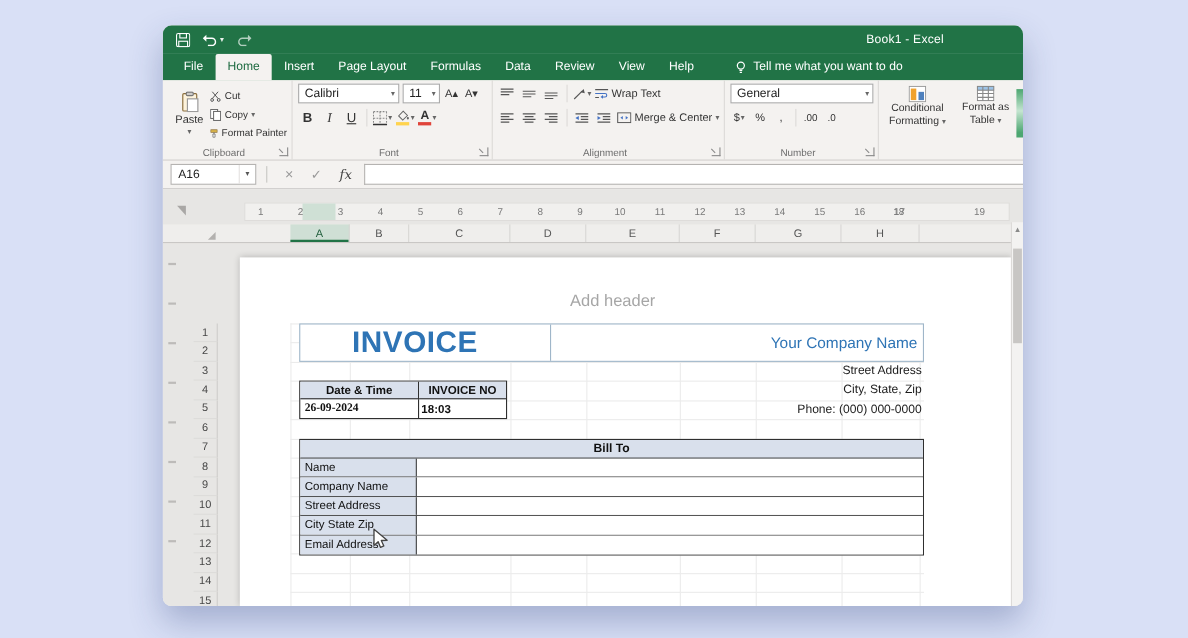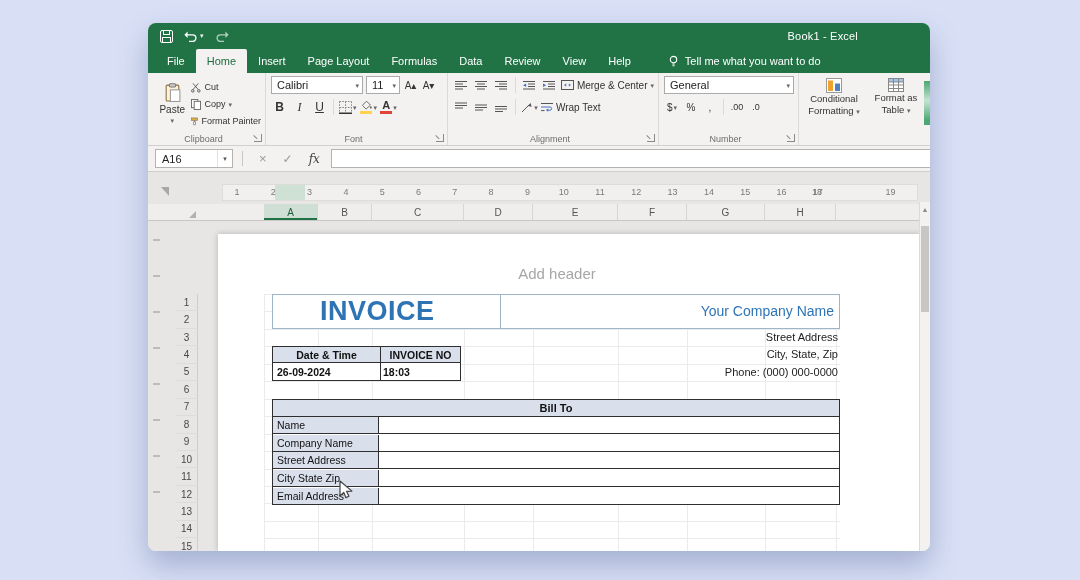--- a/index.html
+++ b/index.html
@@ -108,26 +108,26 @@
   .addr { position:absolute; left:242px; top:95px; width:380px; }
   .addr-line { height:17.45px; text-align:right; font-size:11px; color:#1c1c1c; line-height:17.45px; padding-right:2px; }
 
   .date-table { position:absolute; left:54px; top:112px; width:189px; border:1px solid #2f2f2f; display:grid;
                 grid-template-columns:108px 79px; grid-auto-rows:16.45px; background:#fff; }
   .dt-cell { border-right:1px solid #2f2f2f; border-bottom:1px solid #2f2f2f; font-size:10.5px; display:flex; align-items:center; justify-content:center; color:#111; }
   .date-table > .dt-cell:nth-child(2n) { border-right:none; }
   .date-table > .dt-cell:nth-child(n+3) { border-bottom:none; }
   .dt-cell.h { background:#d9e0ec; font-weight:bold; }
   .dt-cell.v { font-weight:bold; }
-  .dt-date { justify-content:flex-start; padding-left:4px; }
+  .dt-date { justify-content:flex-start; padding-left:4px;font-family:Liberation Serif, serif; }
   .dt-time { justify-content:flex-start; padding-left:2px; }
 
   .billto { position:absolute; left:54px; top:164.5px; width:568px; border:1px solid #2f2f2f; background:#fff; }
   .bt-header { height:17.45px; background:#d9e0ec; text-align:center; font-size:11px; font-weight:bold; line-height:16.5px; border-bottom:1px solid #2f2f2f; color:#111; }
-  .bt-row { height:17.45px; display:flex; border-bottom:1px solid #2f2f2f;align-items:flex-end; }
+  .bt-row { height:17.45px; display:flex; border-bottom:1px solid #2f2f2f; }
   .bt-row:last-child { border-bottom:none; }
   .bt-label { width:106px; background:#d9e0ec; border-right:1px solid #2f2f2f; font-size:10.5px; line-height:16px; padding-left:4px; color:#111; }
   .bt-value { flex:1; background:#fff; }
 
   .cursor { position:absolute; left:120px; top:246px; }
 
   .vscroll { position:absolute; right:0; top:30px; bottom:0; width:11px; background:#f3f2f1; border-left:1px solid #dcdad8; }
   .vthumb { position:absolute; left:1px; right:1px; top:24px; height:86px; background:#c8c6c4; }
   .vs-arrow { position:absolute; top:4px; left:0; right:0; text-align:center; font-size:7px; color:#8a8a8a; }
 
@@ -279,20 +279,66 @@
         </div>
         <div class="glabel">Font</div>
         <span class="launcher"></span>
       </div>
 
       <div class="rgroup g-align">
         <div class="frow">
           <span class="tbtn">
             <svg width="12" height="10" viewBox="0 0 12 10">
                 <g stroke="#555">
+                  <line x1="0" y1="1" x2="12" y2="1"></line>
+                  <line x1="0" y1="3.5" x2="12" y2="3.5"></line>
+                  <line x1="0" y1="6" x2="8" y2="6"></line>
+                </g>
+              </svg>
+          </span>
+          <span class="tbtn">
+            <svg width="12" height="10" viewBox="0 0 12 10">
+                <g stroke="#555">
+                  <line x1="0" y1="3" x2="12" y2="3"></line>
+                  <line x1="0" y1="5.5" x2="12" y2="5.5"></line>
+                  <line x1="0" y1="8" x2="8" y2="8"></line>
+                </g>
+              </svg>
+          </span>
+          <span class="tbtn">
+            <svg width="12" height="10" viewBox="0 0 12 10">
+                <g stroke="#555">
+                  <line x1="0" y1="4.5" x2="12" y2="4.5"></line>
+                  <line x1="0" y1="7" x2="12" y2="7"></line>
+                  <line x1="0" y1="9.5" x2="8" y2="9.5"></line>
+                </g>
+              </svg>
+          </span>
+          <span class="vsep"></span>
+          <span class="tbtn">
+            <svg width="12" height="11" viewBox="0 0 12 11">
+              <line x1="1" y1="10" x2="8.2" y2="2.8" stroke="#555"></line>
+              <polygon points="9.6,1 10.6,4.8 6.8,3.9" fill="#555"></polygon>
+            </svg>
+            <span class="dd">▾</span>
+          </span>
+          <span class="lblbtn">
+            <svg width="12" height="10" viewBox="0 0 12 10">
+              <line x1="0" y1="1.5" x2="12" y2="1.5" stroke="#555"></line>
+              <path d="M0 5 H9 a1.6 1.6 0 0 1 0 3.2 H7" fill="none" stroke="#4472c4"></path>
+              <polygon points="7.2,6.4 7.2,9.8 4.9,8.1" fill="#4472c4"></polygon>
+              <line x1="0" y1="8.6" x2="3.5" y2="8.6" stroke="#555"></line>
+            </svg>
+            <span>Wrap Text</span>
+          </span>
+        </div>
+        <div class="frow">
+          <span class="tbtn">
+            <svg width="12" height="10" viewBox="0 0 12 10">
+                <g stroke="#555">
                   <line x1="0" y1="1.5" x2="12" y2="1.5"></line>
                   <line x1="0" y1="4" x2="8" y2="4"></line>
                   <line x1="0" y1="6.5" x2="12" y2="6.5"></line>
                   <line x1="0" y1="9" x2="8" y2="9"></line>
                 </g>
               </svg>
           </span>
           <span class="tbtn">
             <svg width="12" height="10" viewBox="0 0 12 10">
                 <g stroke="#555">
@@ -337,66 +383,20 @@
               </svg>
           </span>
           <span class="lblbtn">
             <svg width="13" height="10" viewBox="0 0 13 10">
               <rect x="0.5" y="0.5" width="12" height="9" fill="none" stroke="#555"></rect>
               <polygon points="3,5 5.2,3.4 5.2,6.6" fill="#4472c4"></polygon>
               <polygon points="10,5 7.8,3.4 7.8,6.6" fill="#4472c4"></polygon>
             </svg>
             <span>Merge &amp; Center</span>
             <span class="dd">▾</span>
-          </span>
-        </div>
-        <div class="frow">
-          <span class="tbtn">
-            <svg width="12" height="10" viewBox="0 0 12 10">
-                <g stroke="#555">
-                  <line x1="0" y1="1" x2="12" y2="1"></line>
-                  <line x1="0" y1="3.5" x2="12" y2="3.5"></line>
-                  <line x1="0" y1="6" x2="8" y2="6"></line>
-                </g>
-              </svg>
-          </span>
-          <span class="tbtn">
-            <svg width="12" height="10" viewBox="0 0 12 10">
-                <g stroke="#555">
-                  <line x1="0" y1="3" x2="12" y2="3"></line>
-                  <line x1="0" y1="5.5" x2="12" y2="5.5"></line>
-                  <line x1="0" y1="8" x2="8" y2="8"></line>
-                </g>
-              </svg>
-          </span>
-          <span class="tbtn">
-            <svg width="12" height="10" viewBox="0 0 12 10">
-                <g stroke="#555">
-                  <line x1="0" y1="4.5" x2="12" y2="4.5"></line>
-                  <line x1="0" y1="7" x2="12" y2="7"></line>
-                  <line x1="0" y1="9.5" x2="8" y2="9.5"></line>
-                </g>
-              </svg>
-          </span>
-          <span class="vsep"></span>
-          <span class="tbtn">
-            <svg width="12" height="11" viewBox="0 0 12 11">
-              <line x1="1" y1="10" x2="8.2" y2="2.8" stroke="#555"></line>
-              <polygon points="9.6,1 10.6,4.8 6.8,3.9" fill="#555"></polygon>
-            </svg>
-            <span class="dd">▾</span>
-          </span>
-          <span class="lblbtn">
-            <svg width="12" height="10" viewBox="0 0 12 10">
-              <line x1="0" y1="1.5" x2="12" y2="1.5" stroke="#555"></line>
-              <path d="M0 5 H9 a1.6 1.6 0 0 1 0 3.2 H7" fill="none" stroke="#4472c4"></path>
-              <polygon points="7.2,6.4 7.2,9.8 4.9,8.1" fill="#4472c4"></polygon>
-              <line x1="0" y1="8.6" x2="3.5" y2="8.6" stroke="#555"></line>
-            </svg>
-            <span>Wrap Text</span>
           </span>
         </div>
         <div class="glabel">Alignment</div>
         <span class="launcher"></span>
       </div>
 
       <div class="rgroup g-number">
         <div class="frow">
           <div class="combo num-combo">
             <span>General</span>

